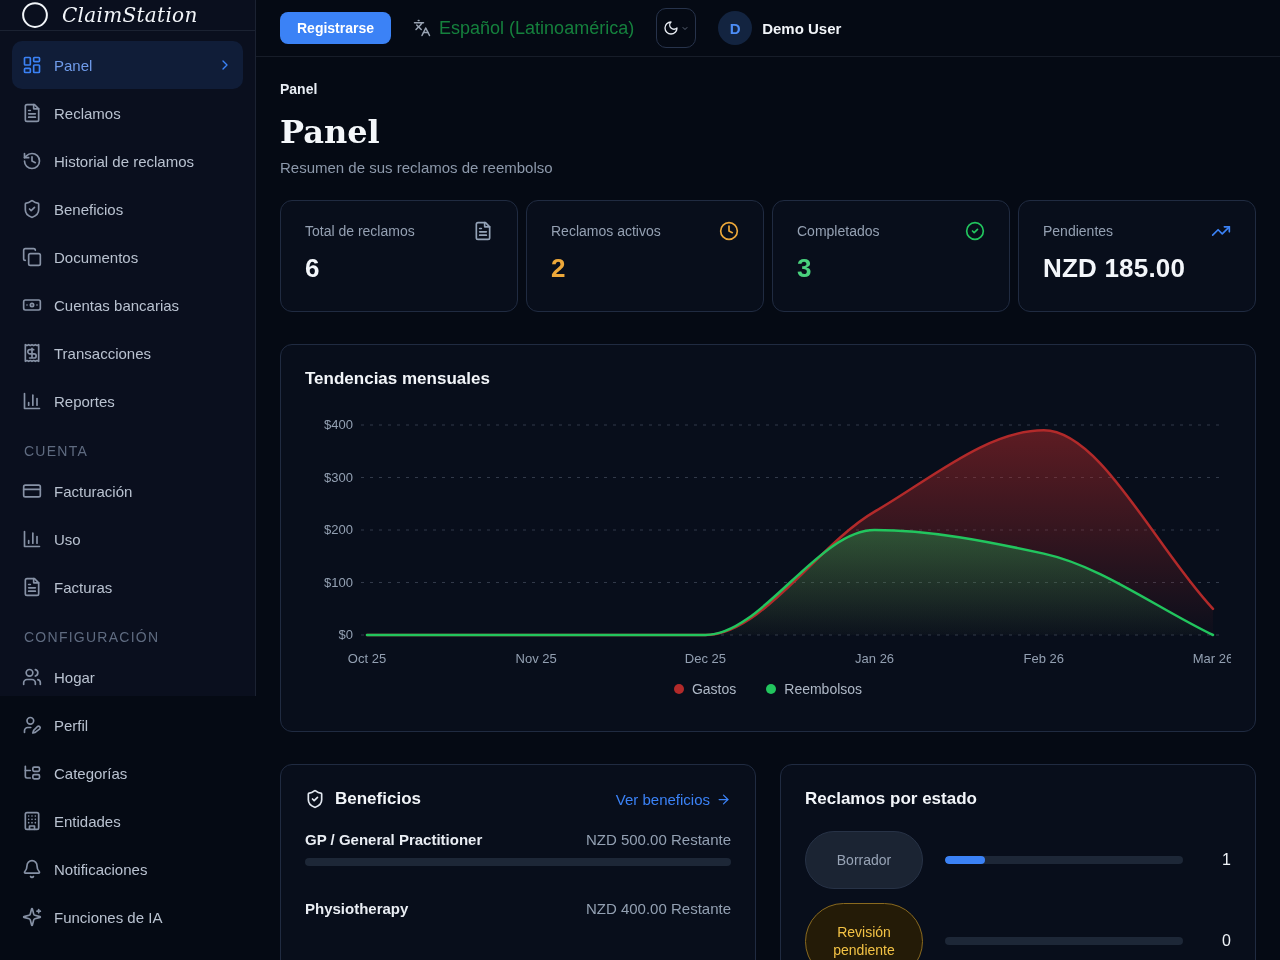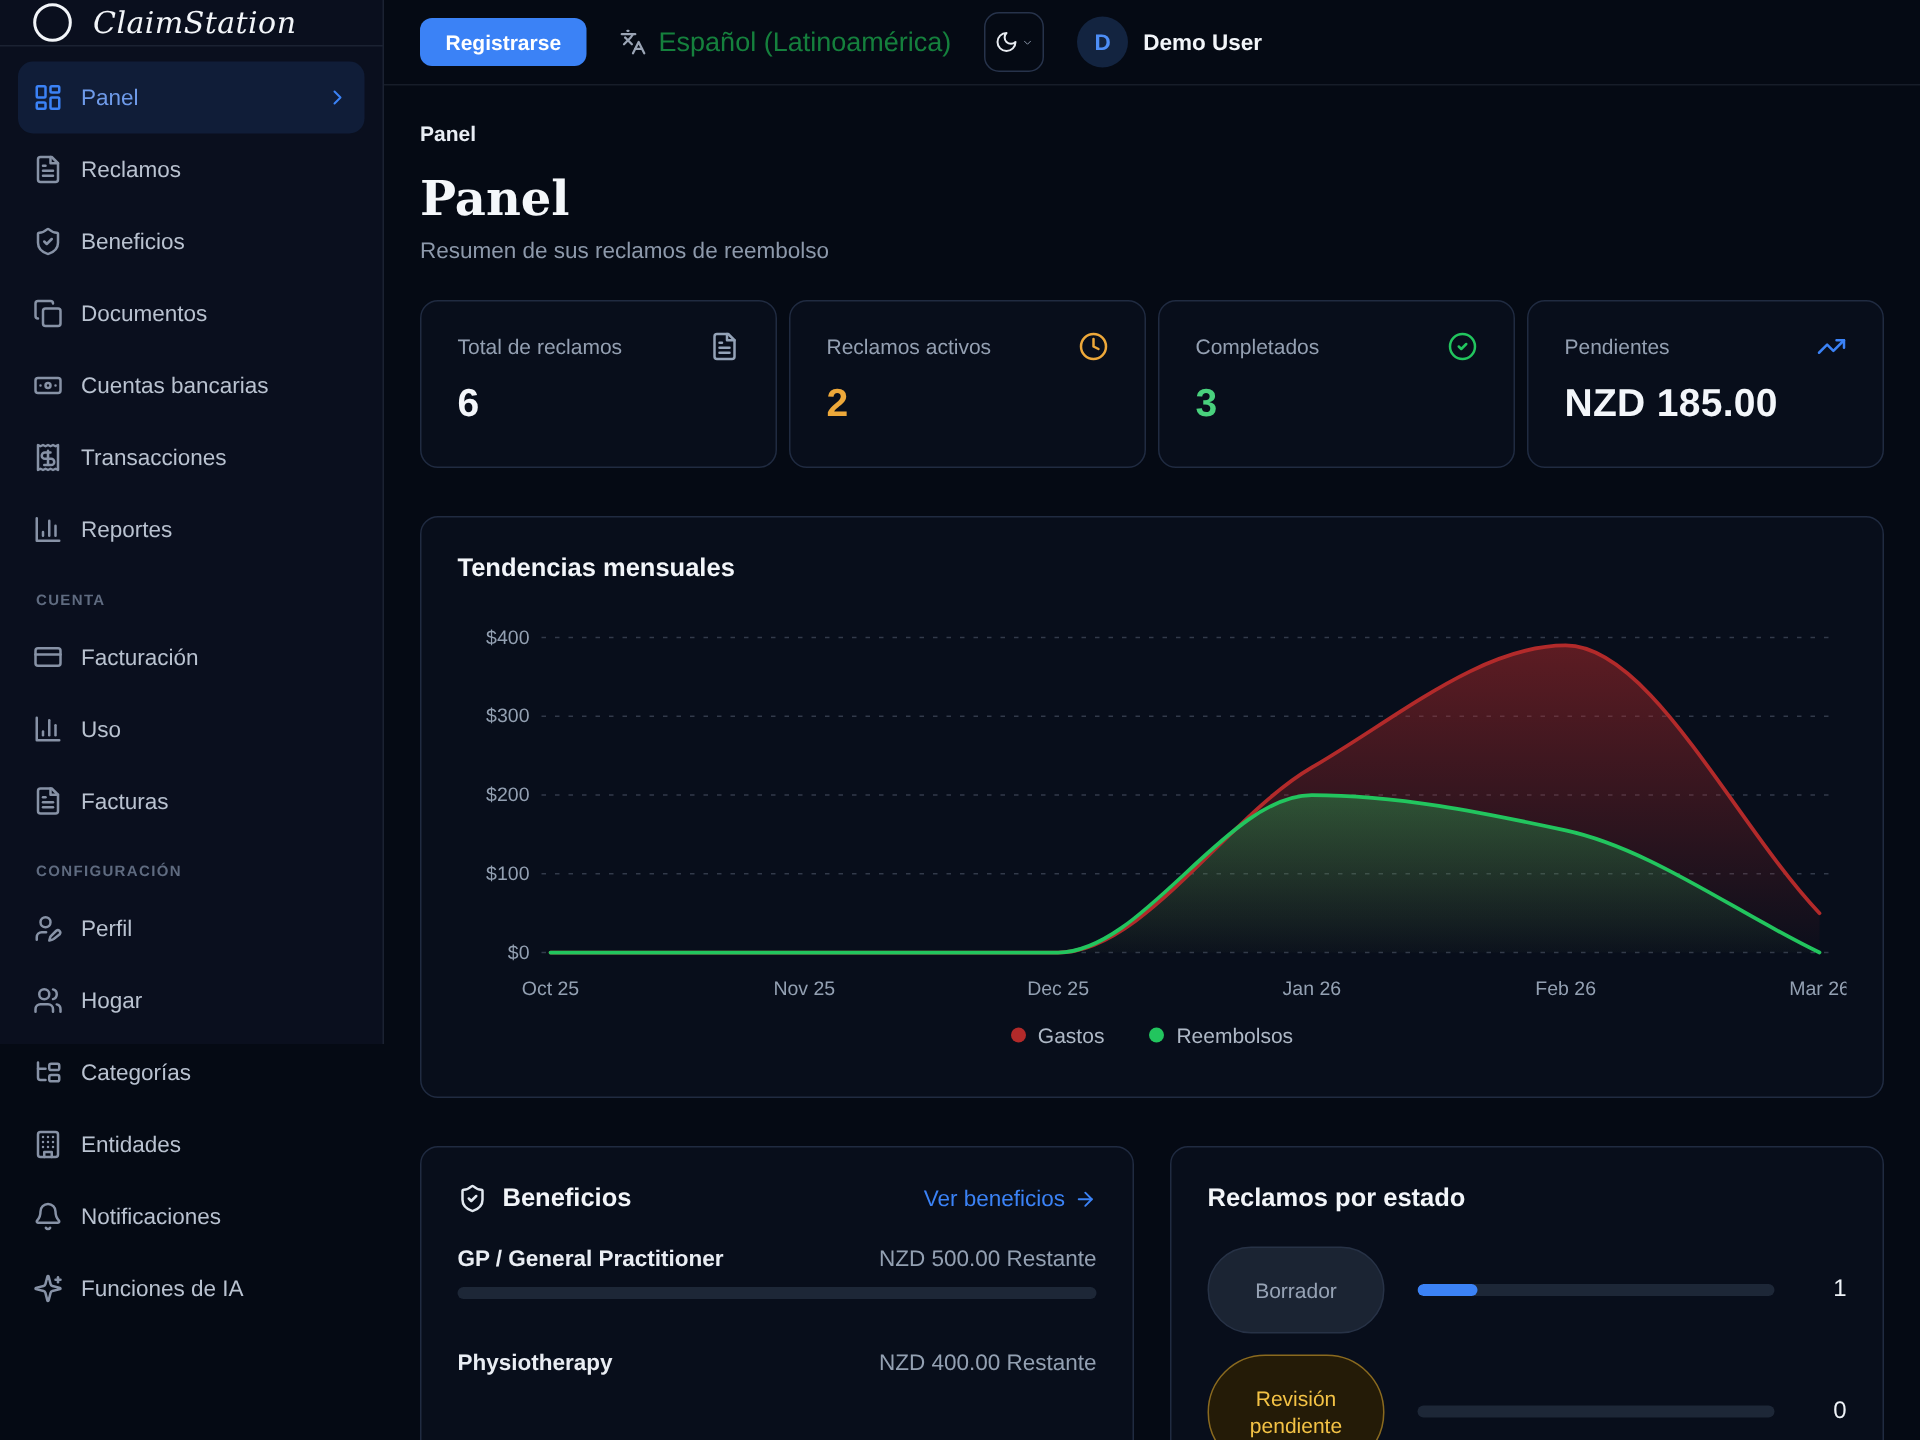--- a/index.html
+++ b/index.html
@@ -19,21 +19,21 @@
   .logo-text{font-family:"DejaVu Serif","Liberation Serif",serif;font-style:italic;
     font-size:20px;color:#f2f5f9;letter-spacing:.3px;}
   .nav{padding:10px 12px 0;}
   .nav-item{display:flex;align-items:center;gap:12px;height:48px;padding:0 10px;
     border-radius:10px;color:#b9c2d0;font-size:15px;cursor:pointer;box-sizing:border-box;}
   .nav-item .icn{width:20px;height:20px;color:#8792a6;flex:none;}
   .nav-item.active{background:#101d38;color:#6f9bea;}
   .nav-item.active .icn{color:#3b82f6;}
   .nav-item .sp{flex:1;}
   .nav-chevron{width:16px;height:16px;color:#3b82f6;}
-  .nav-header{font-size:10px;font-weight:700;letter-spacing:.09em;color:#5f6b80;
+  .nav-header{font-size:14px;font-weight:400;letter-spacing:.09em;color:#5f6b80;
     padding:18px 12px 8px;}
   
   main{flex:1;display:flex;flex-direction:column;min-width:0;}
   .topbar{height:57px;box-sizing:border-box;border-bottom:1px solid rgba(148,163,184,.13);
     display:flex;align-items:center;gap:22px;padding:0 24px;}
   .btn-register{background:#3b82f6;color:#fff;font-size:14px;font-weight:600;border:none;
     border-radius:8px;padding:8px 17px;cursor:pointer;font-family:inherit;}
   .lang{display:flex;align-items:center;gap:8px;color:#15803d;font-size:18px;cursor:pointer;}
   .lang .icn{width:18px;height:18px;color:#9aa4b4;}
   .theme-btn{width:40px;height:40px;border:1px solid #27334b;background:transparent;border-radius:10px;
@@ -122,20 +122,30 @@
             <path d="M16 13H8"></path>
             <path d="M16 17H8"></path>
             <path d="M10 9H8"></path>
           </svg>
         </span>
         <span>Reclamos</span>
       </div>
       <div class="nav-item">
         <span class="icn">
           <svg class="ic" viewBox="0 0 24 24" fill="none" stroke="currentColor" stroke-width="2" stroke-linecap="round" stroke-linejoin="round">
+            <path d="M3 12a9 9 0 1 0 9-9 9.75 9.75 0 0 0-6.74 2.74L3 8"></path>
+            <path d="M3 3v5h5"></path>
+            <path d="M12 7v5l4 2"></path>
+          </svg>
+        </span>
+        <span>Historial de reclamos</span>
+      </div>
+      <div class="nav-item">
+        <span class="icn">
+          <svg class="ic" viewBox="0 0 24 24" fill="none" stroke="currentColor" stroke-width="2" stroke-linecap="round" stroke-linejoin="round">
             <path d="M20 13c0 5-3.5 7.5-7.66 8.95a1 1 0 0 1-.67-.01C7.5 20.5 4 18 4 13V6a1 1 0 0 1 1-1c2 0 4.5-1.2 6.24-2.72a1.17 1.17 0 0 1 1.52 0C14.51 3.81 17 5 19 5a1 1 0 0 1 1 1z"></path>
             <path d="m9 12 2 2 4-4"></path>
           </svg>
         </span>
         <span>Beneficios</span>
       </div>
       <div class="nav-item">
         <span class="icn">
           <svg class="ic" viewBox="0 0 24 24" fill="none" stroke="currentColor" stroke-width="2" stroke-linecap="round" stroke-linejoin="round">
             <rect x="8" y="8" width="14" height="14" rx="2"></rect>
@@ -205,37 +215,37 @@
             <path d="M16 17H8"></path>
             <path d="M10 9H8"></path>
           </svg>
         </span>
         <span>Facturas</span>
       </div>
       <div class="nav-header">CONFIGURACIÓN</div>
       <div class="nav-item">
         <span class="icn">
           <svg class="ic" viewBox="0 0 24 24" fill="none" stroke="currentColor" stroke-width="2" stroke-linecap="round" stroke-linejoin="round">
-            <circle cx="10" cy="7" r="4"></circle>
-            <path d="M10.5 15H7a4 4 0 0 0-4 4v2"></path>
-            <path d="M21.4 16.6a2 2 0 0 0-2.8-2.8l-4.3 4.3a2 2 0 0 0-.5.86l-.8 2.7 2.7-.8a2 2 0 0 0 .86-.5z"></path>
-          </svg>
-        </span>
-        <span>Perfil</span>
-      </div>
-      <div class="nav-item">
-        <span class="icn">
-          <svg class="ic" viewBox="0 0 24 24" fill="none" stroke="currentColor" stroke-width="2" stroke-linecap="round" stroke-linejoin="round">
             <circle cx="9" cy="7" r="4"></circle>
             <path d="M16 21v-2a4 4 0 0 0-4-4H6a4 4 0 0 0-4 4v2"></path>
             <path d="M22 21v-2a4 4 0 0 0-3-3.87"></path>
             <path d="M16 3.13a4 4 0 0 1 0 7.75"></path>
           </svg>
         </span>
         <span>Hogar</span>
+      </div>
+      <div class="nav-item">
+        <span class="icn">
+          <svg class="ic" viewBox="0 0 24 24" fill="none" stroke="currentColor" stroke-width="2" stroke-linecap="round" stroke-linejoin="round">
+            <circle cx="10" cy="7" r="4"></circle>
+            <path d="M10.5 15H7a4 4 0 0 0-4 4v2"></path>
+            <path d="M21.4 16.6a2 2 0 0 0-2.8-2.8l-4.3 4.3a2 2 0 0 0-.5.86l-.8 2.7 2.7-.8a2 2 0 0 0 .86-.5z"></path>
+          </svg>
+        </span>
+        <span>Perfil</span>
       </div>
       <div class="nav-item">
         <span class="icn">
           <svg class="ic" viewBox="0 0 24 24" fill="none" stroke="currentColor" stroke-width="2" stroke-linecap="round" stroke-linejoin="round">
             <path d="M4 4v12a2 2 0 0 0 2 2h4"></path>
             <path d="M4 9h6"></path>
             <rect x="13" y="5" width="8" height="5" rx="1.5"></rect>
             <rect x="13" y="14" width="8" height="5" rx="1.5"></rect>
           </svg>
         </span>

